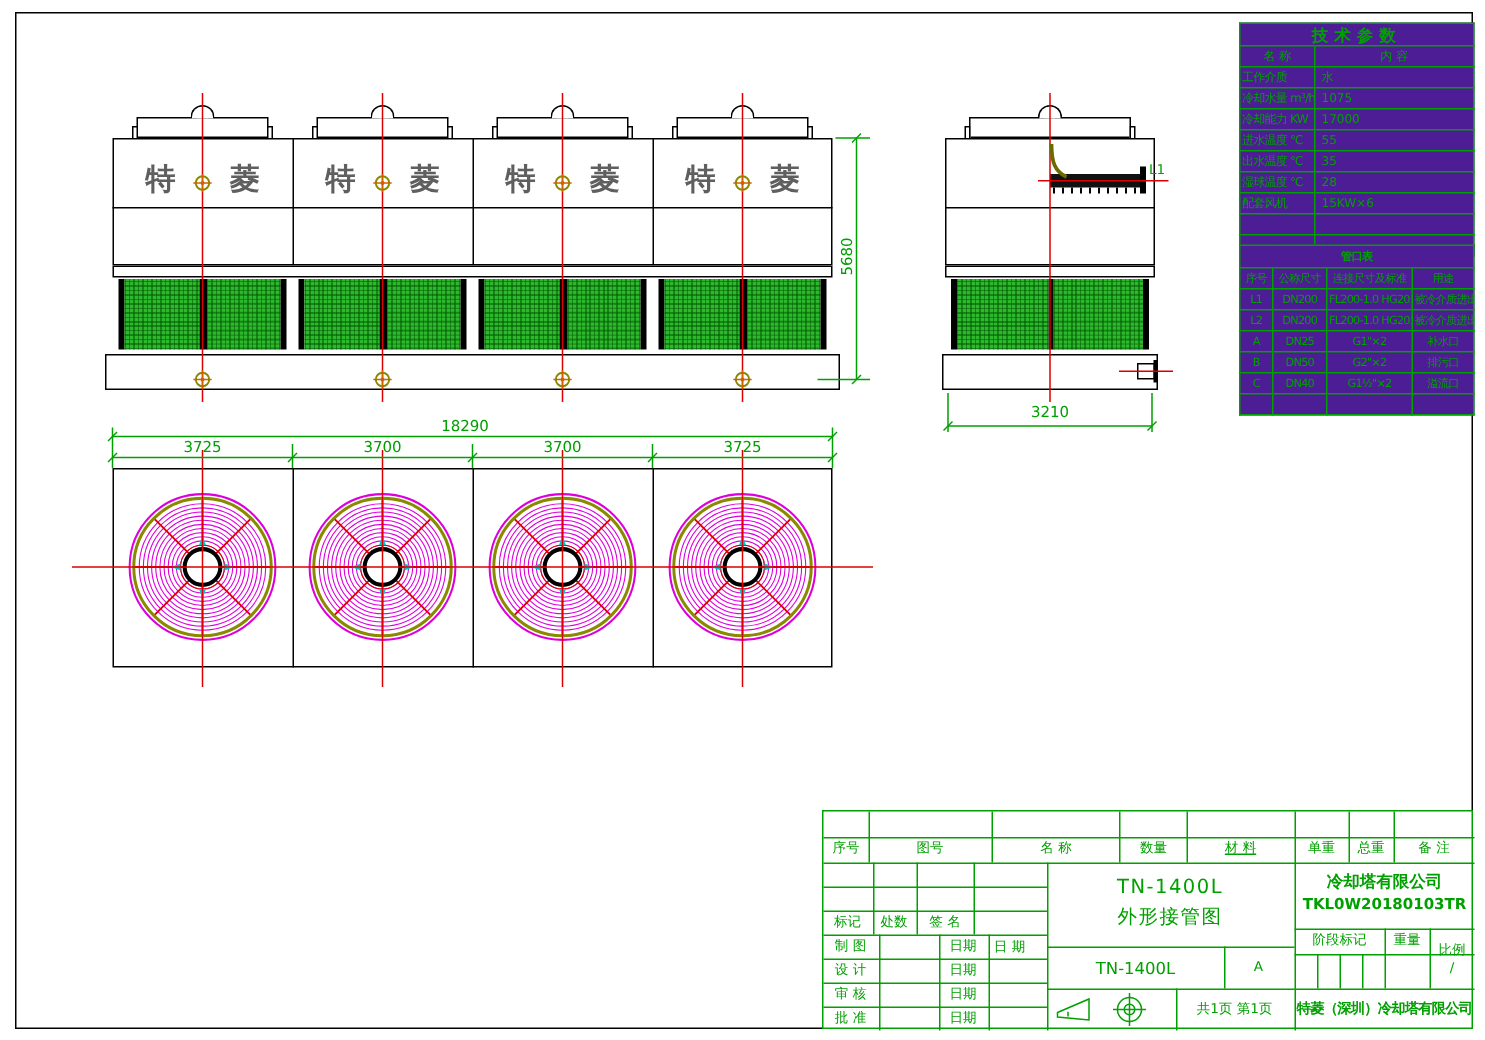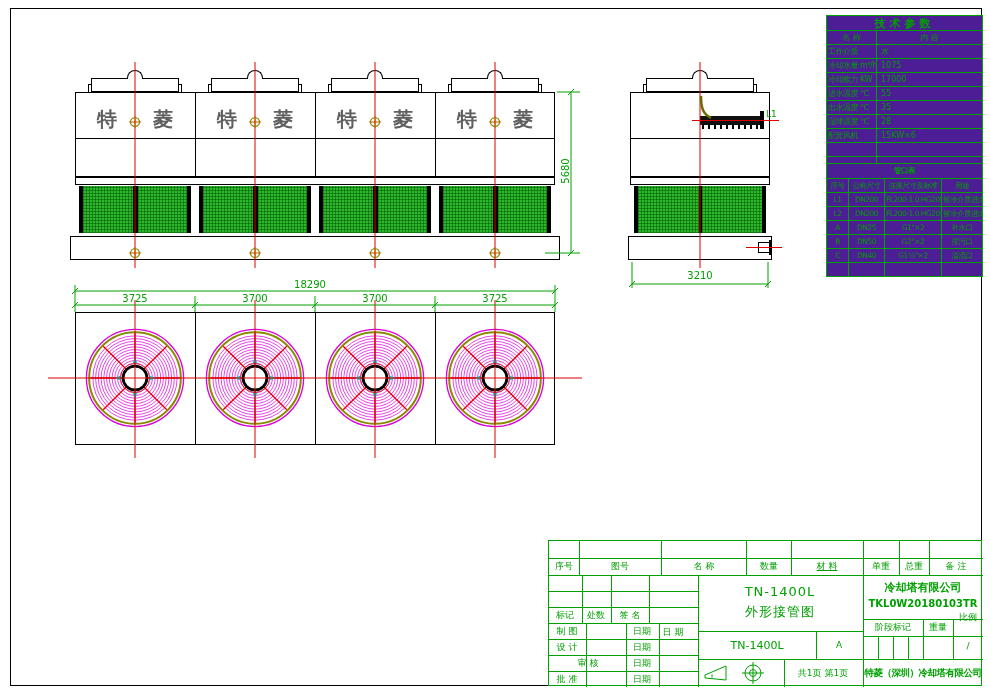--- a/index.html
+++ b/index.html
@@ -435,21 +435,21 @@
 
     <div class="tbl-t" style="left:16px;top:70px;">标记</div>
     <div class="tbl-t" style="left:47px;top:70px;">处数</div>
     <div class="tbl-t" style="left:81px;top:70px;">签 名</div>
     <div class="tbl-t" style="left:124px;top:74px;margin-top:13px;">日 期</div>
 
     <div class="tbl-t" style="left:18px;top:86px;">制 图</div>
     <div class="tbl-t" style="left:93px;top:86px;">日期</div>
     <div class="tbl-t" style="left:18px;top:102px;">设 计</div>
     <div class="tbl-t" style="left:93px;top:102px;">日期</div>
-    <div class="tbl-t" style="left:18px;top:118px;margin-left:21px;">审 核</div>
+    <div class="tbl-t" style="left:18px;top:118px;">审 核</div>
     <div class="tbl-t" style="left:93px;top:118px;">日期</div>
     <div class="tbl-t" style="left:18px;top:134px;">批 准</div>
     <div class="tbl-t" style="left:93px;top:134px;">日期</div>
 
     <div class="tbl-t tbl-big" style="left:231px;top:44px;">TN-1400L</div>
     <div class="tbl-t tbl-big" style="left:231px;top:64px;">外形接管图</div>
     <div class="tbl-t" style="left:208px;top:99px;font-size:11px;">TN-1400L</div>
     <div class="tbl-t" style="left:290px;top:100px;">A</div>
     <div class="tbl-t" style="left:274px;top:128px;">共1页 第1页</div>
 
@@ -461,18 +461,18 @@
       <circle cx="12" cy="12" r="8" fill="none" stroke="#00a000" stroke-width="1"></circle>
       <circle cx="12" cy="12" r="3.5" fill="none" stroke="#00a000" stroke-width="1"></circle>
       <line x1="1" y1="12" x2="23" y2="12" stroke="#00a000" stroke-width="1"></line>
       <line x1="12" y1="1" x2="12" y2="23" stroke="#00a000" stroke-width="1"></line>
     </svg>
 
     <div class="tbl-t tbl-bold" style="left:374px;top:41px;font-size:11px;">冷却塔有限公司</div>
     <div class="tbl-t tbl-bold" style="left:374px;top:58px;font-size:10px;">TKL0W20180103TR</div>
     <div class="tbl-t" style="left:344px;top:82px;">阶段标记</div>
     <div class="tbl-t" style="left:389px;top:82px;">重量</div>
-    <div class="tbl-t" style="left:419px;top:72px;">比例</div>
+    <div class="tbl-t" style="left:419px;top:89px;">比例</div>
     <div class="tbl-t" style="left:419px;top:101px;">/</div>
     <div class="tbl-t tbl-bold" style="left:374px;top:127px;font-size:9.5px;letter-spacing:-0.5px;">特菱（深圳）冷却塔有限公司</div>
   </div>
 
 </div>
 
 </body></html>

